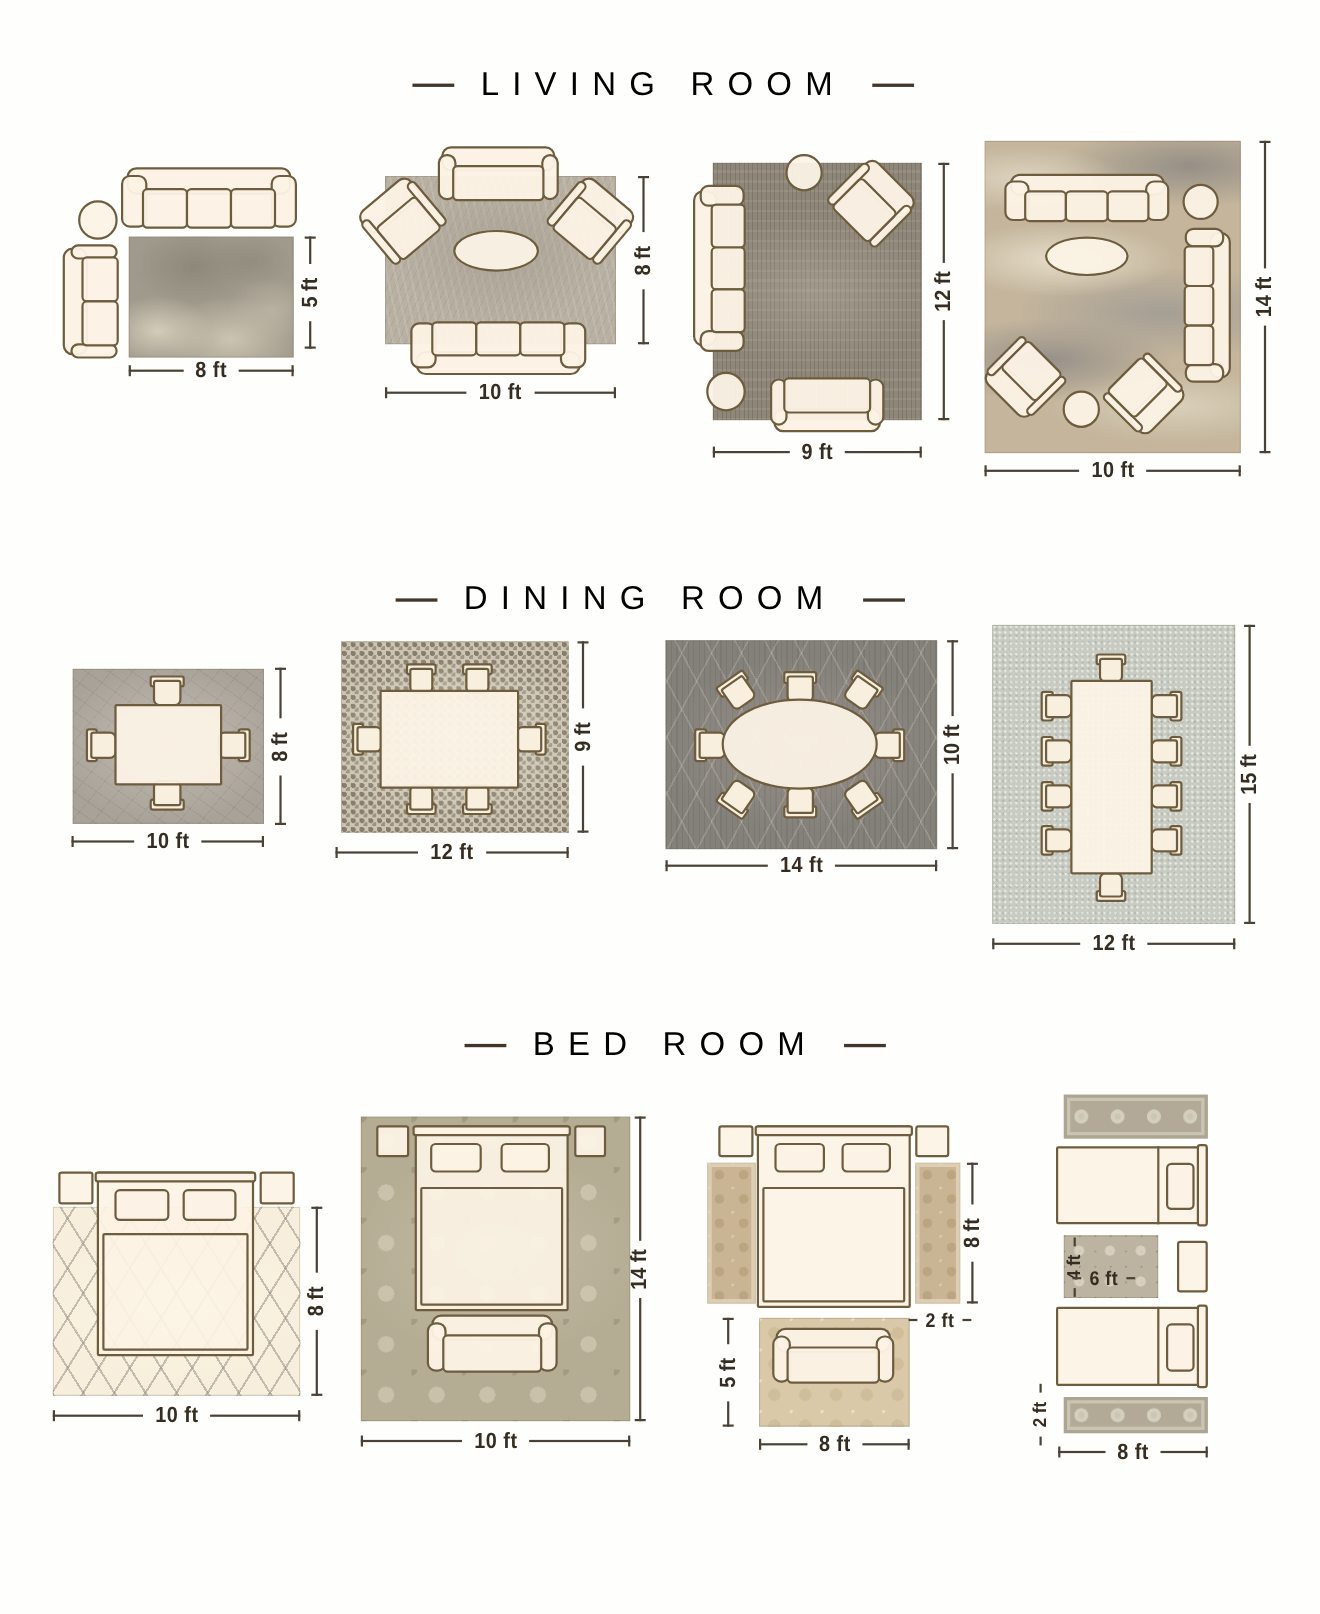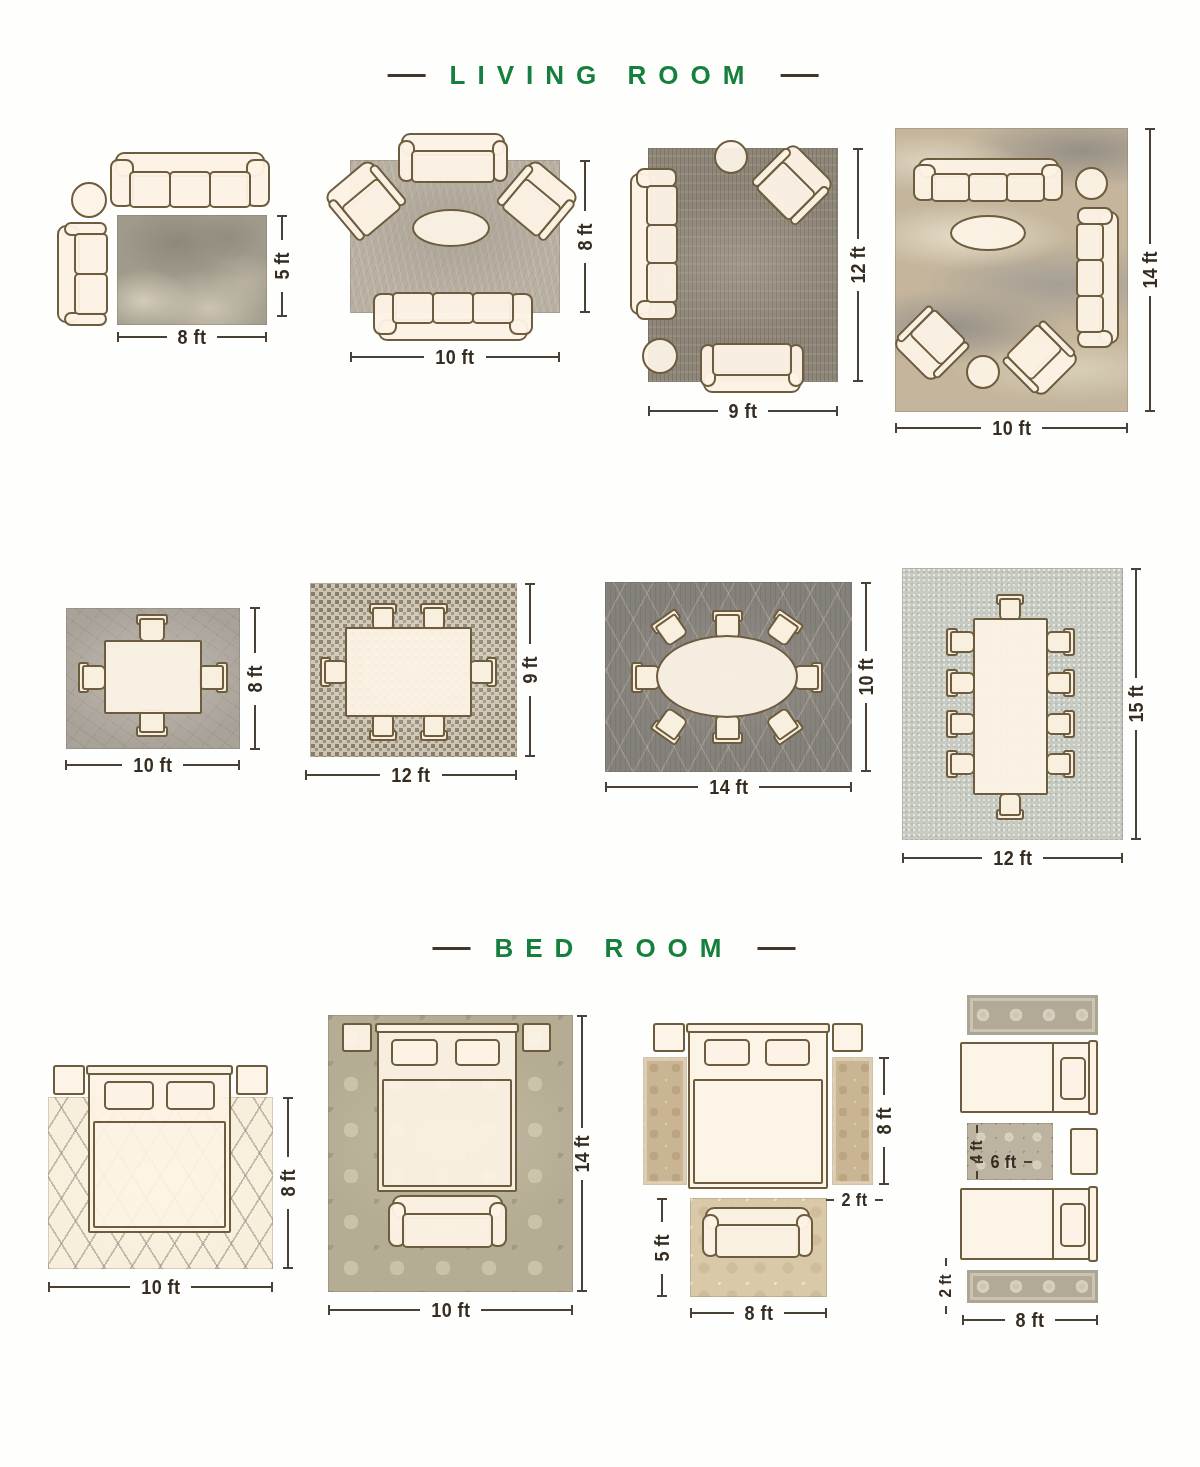--- a/index.html
+++ b/index.html
@@ -3,21 +3,21 @@
 <meta charset="utf-8">
 <style>
   *{margin:0;padding:0;box-sizing:border-box}
   html,body{background:#ffffff}
   #canvas{position:relative;width:1200px;height:1467px;background:#fefefc;
           font-family:"Liberation Sans",sans-serif;overflow:hidden}
 
   
   .sec-title{position:absolute;display:flex;align-items:center;gap:24px;transform:translateX(-50%)}
   .sec-title .dash{width:38px;height:3px;background:#43352a;display:block}
-  .sec-title .txt{font-size:26px;font-weight:bold;letter-spacing:12px;color:#15803d;white-space:nowrap}
+  .sec-title .txt{font-size:30px;font-weight:normal;letter-spacing:12px;color:#000000;white-space:nowrap}
 
   
   .fp{position:absolute}
   .bx{background:rgba(252,243,229,.94);border:2px solid #6e5c3e;border-radius:3px}
   .rd{background:rgba(252,243,229,.94);border:2px solid #6e5c3e;border-radius:50%}
 
   
   .sofa{position:absolute}
   .sofa::before{content:"";position:absolute;background:rgba(252,243,229,.96);border:2px solid #6e5c3e;border-radius:9px}
   .sofa>i.arm{position:absolute;background:rgba(252,243,229,.96);border:2px solid #6e5c3e;border-radius:8px;display:block}
@@ -310,20 +310,25 @@
     <b class="t1"></b>
     <span>14 ft</span>
     <b class="t2"></b>
   </div>
   <div class="hdim" style="left:895px;top:418px;width:233px">
     <b class="t1"></b>
     <span>10 ft</span>
     <b class="t2"></b>
   </div>
 
+  <div class="sec-title" style="left:591px;top:528px">
+    <i class="dash"></i>
+    <span class="txt">DINING ROOM</span>
+    <i class="dash"></i>
+  </div>
 
   <div class="rug r-dr1" style="left:66px;top:608px;width:174px;height:141px"></div>
   <div class="dc dc-n" style="left:136px;top:614px;width:32px;height:28px"></div>
   <div class="dc dc-s" style="left:136px;top:709px;width:32px;height:28px"></div>
   <div class="dc dc-w" style="left:78px;top:662px;width:28px;height:31px"></div>
   <div class="dc dc-e" style="left:198px;top:662px;width:30px;height:31px"></div>
   <div class="fp bx" style="left:104px;top:640px;width:98px;height:74px;border-radius:2px"></div>
   <div class="vdim" style="left:245px;top:607px;height:143px">
     <b class="t1"></b>
     <span>8 ft</span>

